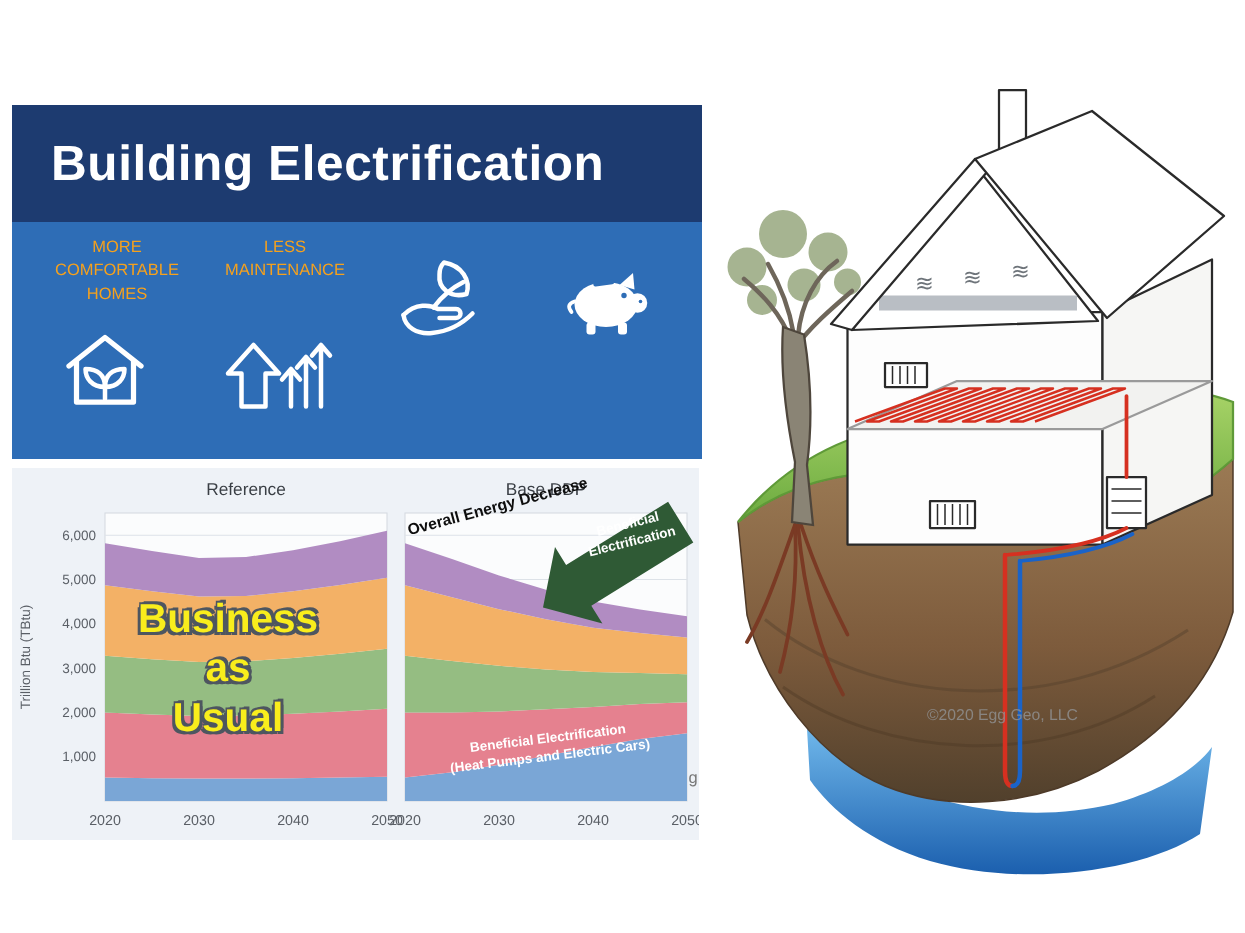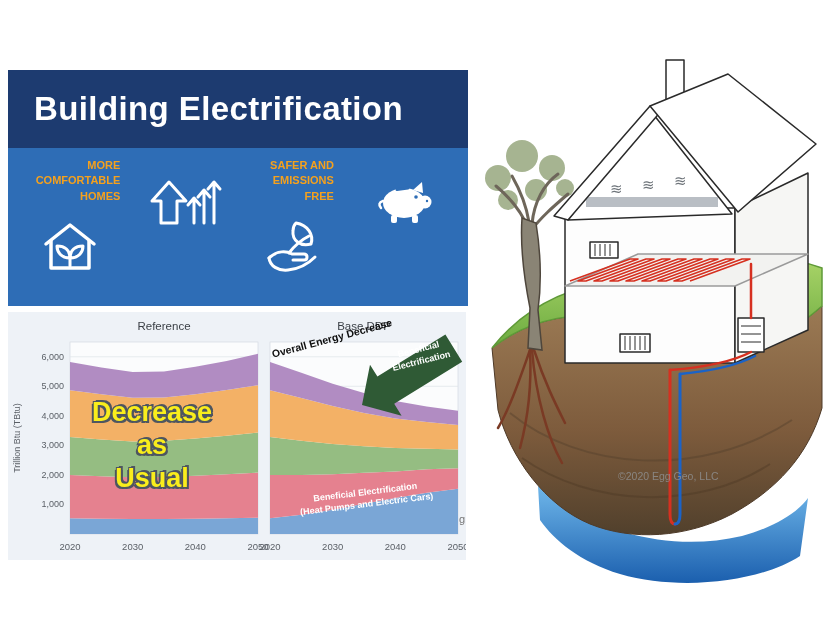--- a/index.html
+++ b/index.html
@@ -5,21 +5,21 @@
   * { margin:0; padding:0; box-sizing:border-box; }
   html,body { width:830px; height:622px; background:#fff; font-family:"Liberation Sans", sans-serif; }
   .page { position:relative; width:830px; height:622px; background:#fff; overflow:hidden; }
 
   
   .banner { position:absolute; left:8px; top:70px; width:460px; height:236px; }
   .banner-header { height:78px; background:#1d3b70; display:flex; align-items:center; padding-left:26px;text-align:right; }
   .banner-title { color:#fff; font-size:33px; font-weight:700; letter-spacing:.4px; }
   .banner-body { height:158px; background:#2e6db6; display:flex; padding:10px 6px 6px; }
   .benefit { flex:1; display:flex; flex-direction:column; align-items:center; }
-  .benefit-label { color:#f5a11d; font-weight:700; font-size:11px; line-height:1.4; text-align:right; white-space:pre-line; min-height:48px;margin-left:16px; }
+  .benefit-label { color:#f5a11d; font-weight:400; font-size:11px; line-height:1.4; text-align:center; white-space:pre-line; min-height:48px;margin-left:16px; }
   .benefit-icon { margin-top:2px; height:80px; display:flex; align-items:center; justify-content:center; }
   .benefit-icon svg { height:70px; width:auto; }
 
   
   .chart-card { position:absolute; left:8px; top:312px; width:458px; height:248px; background:#eef2f7; }
   .chart-card > svg.plot { position:absolute; left:0; top:0; }
   .anno { position:absolute; font-weight:700; white-space:pre-line; }
   .anno-bau { left:38px; top:84px; width:212px; text-align:center; font-size:27px; line-height:1.22; color:#f9ed1c;
     text-shadow:2px 2px 0 #4e5660,-1px -1px 0 #4e5660,1px -1px 0 #4e5660,-1px 1px 0 #4e5660,2px -2px 0 #4e5660,-2px 2px 0 #4e5660; }
   .anno-oed { left:264px; top:36px; font-size:10.5px; color:#0e0e0e; transform:rotate(-15deg); transform-origin:left center; white-space:nowrap; }
@@ -52,34 +52,33 @@
             <path d="M11 31 L35 12 L59 31"></path>
             <path d="M16 28 V55 H54 V28"></path>
             <path d="M35 53 V43" stroke-width="3"></path>
             <path d="M35 45 C26 45 22 39 22 33 C30 33 35 37 35 45 Z" stroke-width="3"></path>
             <path d="M35 45 C44 45 48 39 48 33 C40 33 35 37 35 45 Z" stroke-width="3"></path>
           </svg>
         </div>
       </div>
 
       <div class="benefit">
+        <div class="benefit-label">LESS
+MAINTENANCE</div>
         <div class="benefit-icon">
           <svg viewBox="0 0 82 70" fill="none" stroke="#fff" stroke-width="3" stroke-linecap="round" stroke-linejoin="round">
             <path d="M20 58 V36 H11 L28 17 L45 36 H36 V58 Z"></path>
             <path d="M53 58 V34 M47 40 L53 33 L59 40"></path>
             <path d="M63 58 V26 M57 32 L63 25 L69 32"></path>
             <path d="M73 58 V18 M67 24 L73 17 L79 24"></path>
           </svg>
         </div>
       </div>
 
       <div class="benefit">
-        <div class="benefit-label">SAFER AND
-EMISSIONS
-FREE</div>
         <div class="benefit-icon">
           <svg viewBox="0 0 70 70" fill="none" stroke="#fff" stroke-width="3" stroke-linecap="round" stroke-linejoin="round">
             <path d="M37 10 C49 12 55 22 52 31 C41 34 33 27 34 18 C34 15 35 12 37 10 Z"></path>
             <path d="M30 40 C36 32 44 26 50 23"></path>
             <path d="M10 45 C18 37 28 38 33 41 L45 41 C49 41 49 47 45 47 L34 47"></path>
             <path d="M10 45 C11 53 19 58 29 57 C40 56 49 51 56 44"></path>
           </svg>
         </div>
       </div>
 
@@ -146,21 +145,21 @@
         <text x="262" y="238" text-anchor="middle" font-size="9.5" fill="#5a5f66">2020</text>
         <text x="324.6666666666667" y="238" text-anchor="middle" font-size="9.5" fill="#5a5f66">2030</text>
         <text x="387.3333333333333" y="238" text-anchor="middle" font-size="9.5" fill="#5a5f66">2040</text>
         <text x="450" y="238" text-anchor="middle" font-size="9.5" fill="#5a5f66">2050</text>
       </svg>
 
     <svg class="arrow-wrap" viewBox="0 0 120 96">
       <polygon points="16,77 24,36.7 31.4,48.6 99.4,6.5 116.2,33.7 48.2,75.8 55.6,87.7" fill="#2f5a35"></polygon>
     </svg>
 
-    <div class="anno anno-bau">Decrease
+    <div class="anno anno-bau">Business
 as
 Usual</div>
     <div class="anno anno-oed">Overall Energy Decrease</div>
     <div class="anno anno-arrow-text">Beneficial
 Electrification</div>
     <div class="anno anno-bhp">Beneficial Electrification
 (Heat Pumps and Electric Cars)</div>
   </div>
 
   <span class="stray-g">g</span>

